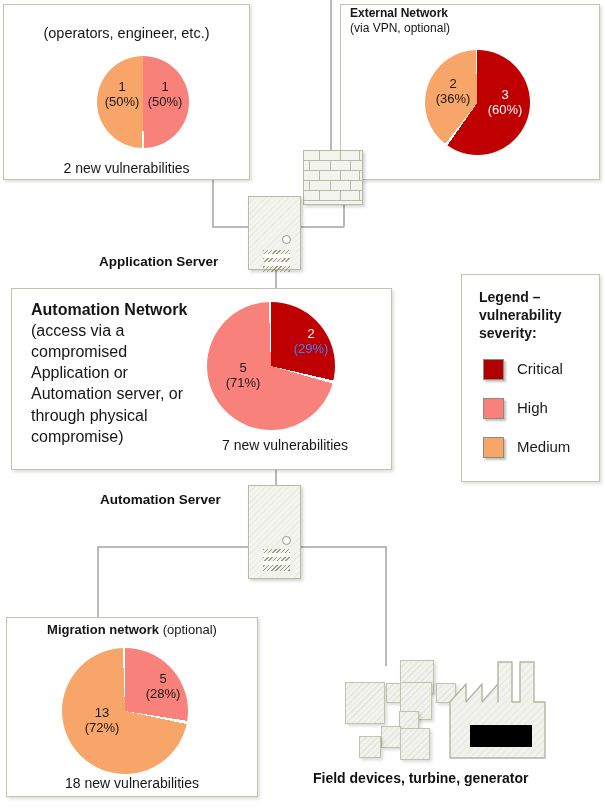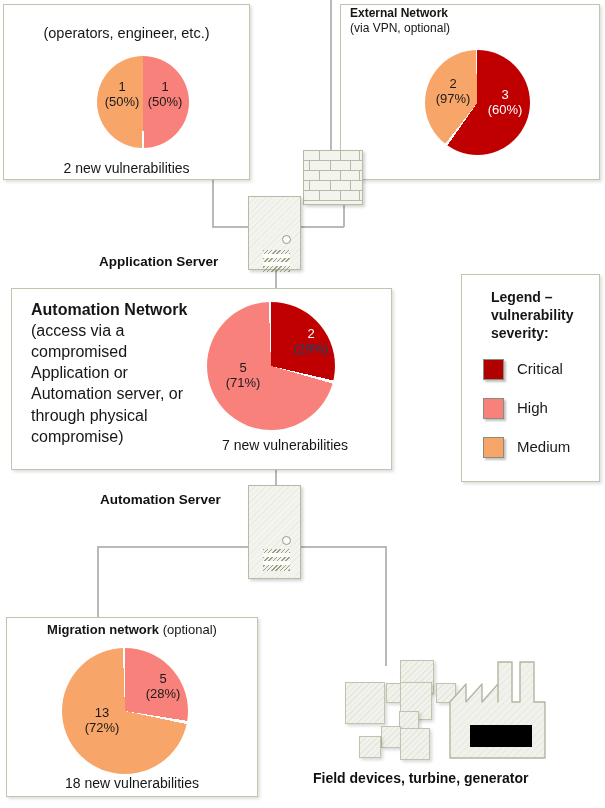--- a/index.html
+++ b/index.html
@@ -41,21 +41,21 @@
 
   
   .pie{position:absolute;border-radius:50%;}
   .pie-label{
     position:absolute;text-align:center;font-size:13px;line-height:1.15;
     color:#1a1a1a;white-space:nowrap;
   }
 
   
   .legend-title{
-    position:absolute;font-weight:bold;font-size:14px;line-height:1.3;margin-left:12px;
+    position:absolute;font-weight:bold;font-size:14px;line-height:1.3;
   }
   .swatch{
     position:absolute;width:21px;height:21px;
     border:1px solid #8c8c7a;
     box-shadow:1.5px 1.5px 2px rgba(0,0,0,0.25);
     box-sizing:border-box;
   }
   .legend-lbl{position:absolute;font-size:15px;color:#1a1a1a;}
 
   
@@ -163,21 +163,21 @@
   </div>
   <div class="ttl" style="left:346px;top:6px;width:250px;font-size:12px;text-align:left;padding-left:4px;">
     <span class="b">External Network</span><br>
     <span class="n">(via VPN, optional)</span>
   </div>
 
   <div class="pie" style="left:425px;top:50px;width:105px;height:105px;
               background:conic-gradient(#C00000 0deg 215deg, #ffffff 215deg 218deg, #F7A568 218deg 358deg, #ffffff 358deg 360deg);"></div>
   <div class="pie-label" style="left:430px;top:77px;width:46px;">
     <span>2</span><br>
-    <span>(97%)</span>
+    <span>(36%)</span>
   </div>
   <div class="pie-label" style="left:482px;top:88px;width:46px;color:#ffffff;">
     <span>3</span><br>
     <span>(60%)</span>
   </div>
 
   <div class="firewall" style="left:303px;top:150px;width:60px;height:55px;">
     <div class="brow" style="top:0px;">
         <span style="left:15px;"></span>
         <span style="left:36px;"></span>
@@ -218,21 +218,21 @@
   </div>
   <div style="position:absolute;left:31px;top:299px;width:172px;font-size:16px;line-height:1.32;">
     <span style="font-weight:bold;">Automation Network</span>
     <span>(access via a compromised Application or Automation server, or through physical compromise)</span>
   </div>
 
   <div class="pie" style="left:207px;top:302px;width:128px;height:128px;
               background:conic-gradient(#C00000 0deg 103deg, #ffffff 103deg 106deg, #F9817C 106deg 358deg, #ffffff 358deg 360deg);"></div>
   <div class="pie-label" style="left:289px;top:327px;width:44px;">
     <span style="color:#fff;">2</span><br>
-    <span style="color:#0c4a6e;">(29%)</span>
+    <span style="color:#3b82f6;">(29%)</span>
   </div>
   <div class="pie-label" style="left:220px;top:361px;width:46px;">
     <span>5</span><br>
     <span>(71%)</span>
   </div>
   <div class="caption" style="left:195px;top:437px;width:180px;">7 new vulnerabilities</div>
 
   <div class="box" style="left:461px;top:274px;width:139px;height:208px;">
   </div>
   <div class="legend-title" style="left:479px;top:288px;width:112px;">

